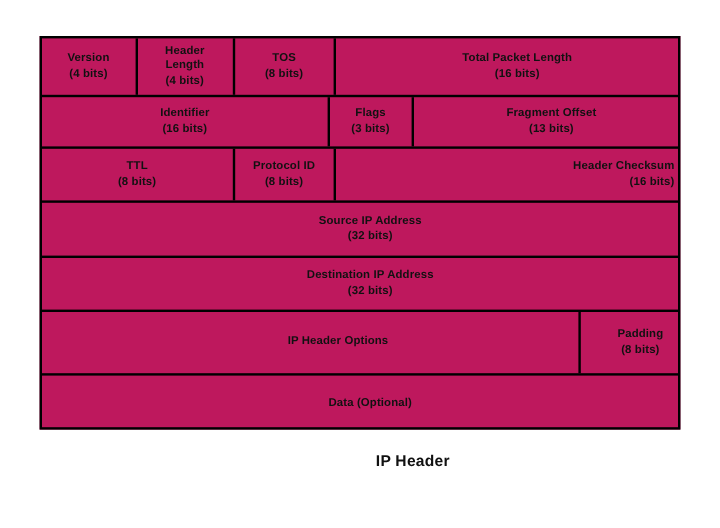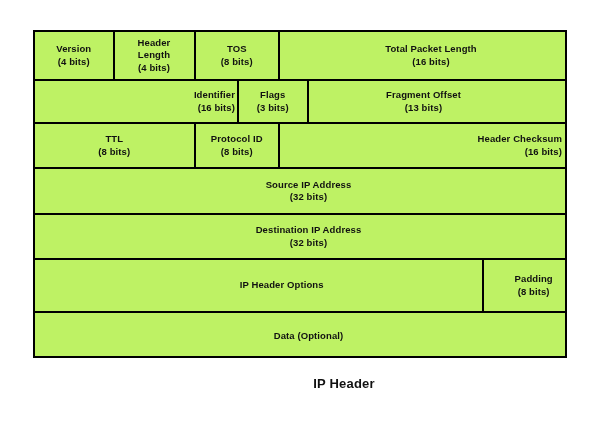--- a/index.html
+++ b/index.html
@@ -16,21 +16,21 @@
   }
 
   #diagram {
     position: absolute;
     left: 33px;
     top: 30px;
     width: 534px;
     height: 328px;
     box-sizing: border-box;
     border: 2.5px solid #000000;
-    background: #bef264;
+    background: #be185d;
   }
 
   .row {
     display: flex;
     width: 100%;
     box-sizing: border-box;
     border-bottom: 2.5px solid #000000;
   }
   .row:last-child { border-bottom: none; }
 
@@ -61,21 +61,21 @@
   .cell:last-child { border-right: none; padding-left: 20px; }
 
   .cell .ln { display: block; white-space: nowrap; }
 
   
   .w-version   { width: 79.5px; }
   .w-hlen      { width: 81px; }
   .w-tos       { width: 84.5px; }
   .w-tpl       { width: 284px; }
 
-  .w-ident     { width: 204px; align-items: flex-end; }
+  .w-ident     { width: 240px; }
   .w-flags     { width: 69.5px; }
   .w-frag      { width: 212px; align-items: center; }
 
   .w-ttl       { width: 160.5px; }
   .w-proto     { width: 84.5px; }
   .w-cksum     { width: 284px; align-items: flex-end; }
 
   .w-full      { width: 529px; }
   .w-options   { width: 442.5px; margin-left: 46px; }
   .w-padding   { width: 86.5px; }

